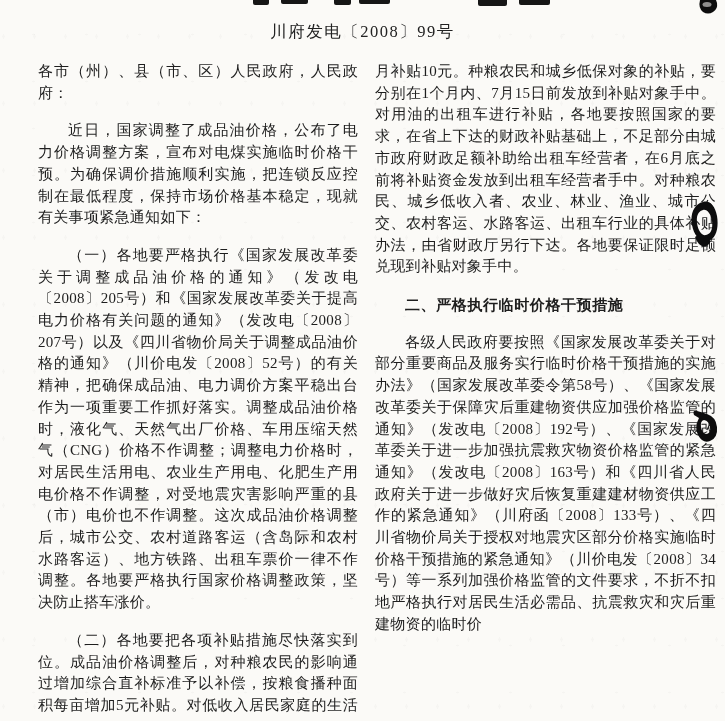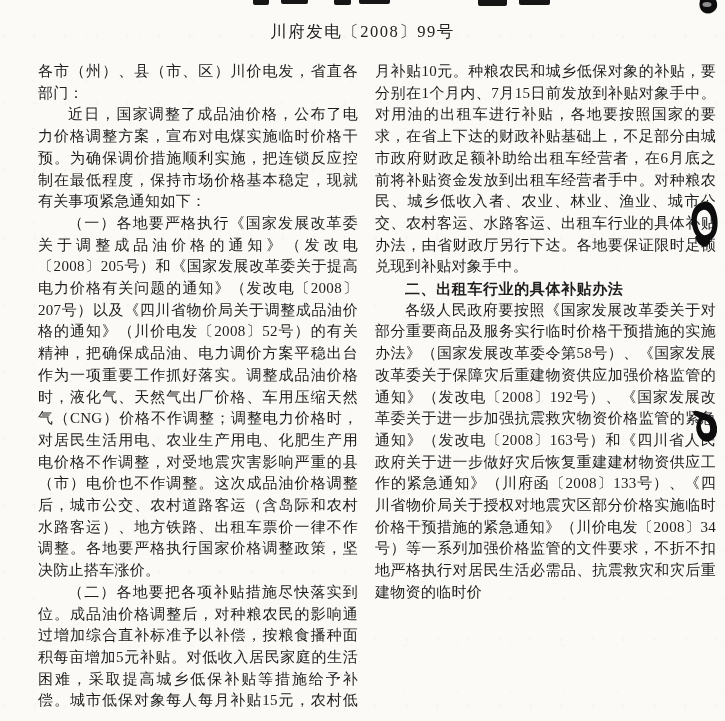--- a/index.html
+++ b/index.html
@@ -36,21 +36,21 @@
     display:flex;gap:17px;
   }
   .col{height:652px;overflow:hidden;color:#1e1e1e;}
   .col-left{width:320px;}
   .col-right{width:341px;}
   .col p{
     margin:0;font-size:15px;line-height:21.7px;
     text-align:justify;letter-spacing:0.3px;
     font-family:"Liberation Serif","DejaVu Serif",serif;
   }
-  .col p.indent{text-indent:2em;}
+  .col p.indent{text-indent:2em;margin-top:16px;}
   .col p.heading{
     font-weight:bold;
     font-family:"Liberation Sans","DejaVu Sans",sans-serif;
     letter-spacing:0.6px;
   }
   .ink{position:absolute;}
   .ink-top{left:696px;top:0;}
   .ink-zero{left:688px;top:201px;}
   .ink-d{left:690px;top:409px;}
 </style>
@@ -65,28 +65,28 @@
     <span class="frag3"></span>
     <span class="frag4"></span>
     <span class="frag5"></span>
     <span class="frag6"></span>
   </div>
 
   <div class="doc-number">川府发电〔2008〕99号</div>
 
   <div class="columns">
     <div class="col col-left">
-        <p class="">各市（州）、县（市、区）川价电发，省直各部门：</p>
+        <p class="">各市（州）、县（市、区）人民政府，人民政府：</p>
         <p class="indent ">近日，国家调整了成品油价格，公布了电力价格调整方案，宣布对电煤实施临时价格干预。为确保调价措施顺利实施，把连锁反应控制在最低程度，保持市场价格基本稳定，现就有关事项紧急通知如下：</p>
         <p class="indent ">（一）各地要严格执行《国家发展改革委关于调整成品油价格的通知》（发改电〔2008〕205号）和《国家发展改革委关于提高电力价格有关问题的通知》（发改电〔2008〕207号）以及《四川省物价局关于调整成品油价格的通知》（川价电发〔2008〕52号）的有关精神，把确保成品油、电力调价方案平稳出台作为一项重要工作抓好落实。调整成品油价格时，液化气、天然气出厂价格、车用压缩天然气（CNG）价格不作调整；调整电力价格时，对居民生活用电、农业生产用电、化肥生产用电价格不作调整，对受地震灾害影响严重的县（市）电价也不作调整。这次成品油价格调整后，城市公交、农村道路客运（含岛际和农村水路客运）、地方铁路、出租车票价一律不作调整。各地要严格执行国家价格调整政策，坚决防止搭车涨价。</p>
         <p class="indent ">（二）各地要把各项补贴措施尽快落实到位。成品油价格调整后，对种粮农民的影响通过增加综合直补标准予以补偿，按粮食播种面积每亩增加5元补贴。对低收入居民家庭的生活困难，采取提高城乡低保补贴等措施给予补偿。城市低保对象每人每月补贴15元，农村低保对象每人每</p>
       </div>
     <div class="col col-right">
         <p class="">月补贴10元。种粮农民和城乡低保对象的补贴，要分别在1个月内、7月15日前发放到补贴对象手中。对用油的出租车进行补贴，各地要按照国家的要求，在省上下达的财政补贴基础上，不足部分由城市政府财政足额补助给出租车经营者，在6月底之前将补贴资金发放到出租车经营者手中。对种粮农民、城乡低收入者、农业、林业、渔业、城市公交、农村客运、水路客运、出租车行业的具体补贴办法，由省财政厅另行下达。各地要保证限时足额兑现到补贴对象手中。</p>
-        <p class="indent heading">二、出租车行业的具体补贴办法</p>
+        <p class="indent heading">二、严格执行临时价格干预措施</p>
         <p class="indent ">各级人民政府要按照《国家发展改革委关于对部分重要商品及服务实行临时价格干预措施的实施办法》（国家发展改革委令第58号）、《国家发展改革委关于保障灾后重建物资供应加强价格监管的通知》（发改电〔2008〕192号）、《国家发展改革委关于进一步加强抗震救灾物资价格监管的紧急通知》（发改电〔2008〕163号）和《四川省人民政府关于进一步做好灾后恢复重建建材物资供应工作的紧急通知》（川府函〔2008〕133号）、《四川省物价局关于授权对地震灾区部分价格实施临时价格干预措施的紧急通知》（川价电发〔2008〕34号）等一系列加强价格监管的文件要求，不折不扣地严格执行对居民生活必需品、抗震救灾和灾后重建物资的临时价</p>
       </div>
   </div>
 
   <svg class="ink ink-top" width="24" height="15" viewBox="0 0 24 15">
     <path d="M4,0 Q2,8 7,12 Q12,15 17,12 Q22,9 21,3 L20,0 Z" fill="#0d0d0d"></path>
     <ellipse cx="11" cy="4.5" rx="4.5" ry="2.5" fill="#fbfaf7" opacity="0.55"></ellipse>
   </svg>
 
   <svg class="ink ink-zero" width="32" height="52" viewBox="0 0 32 52">

